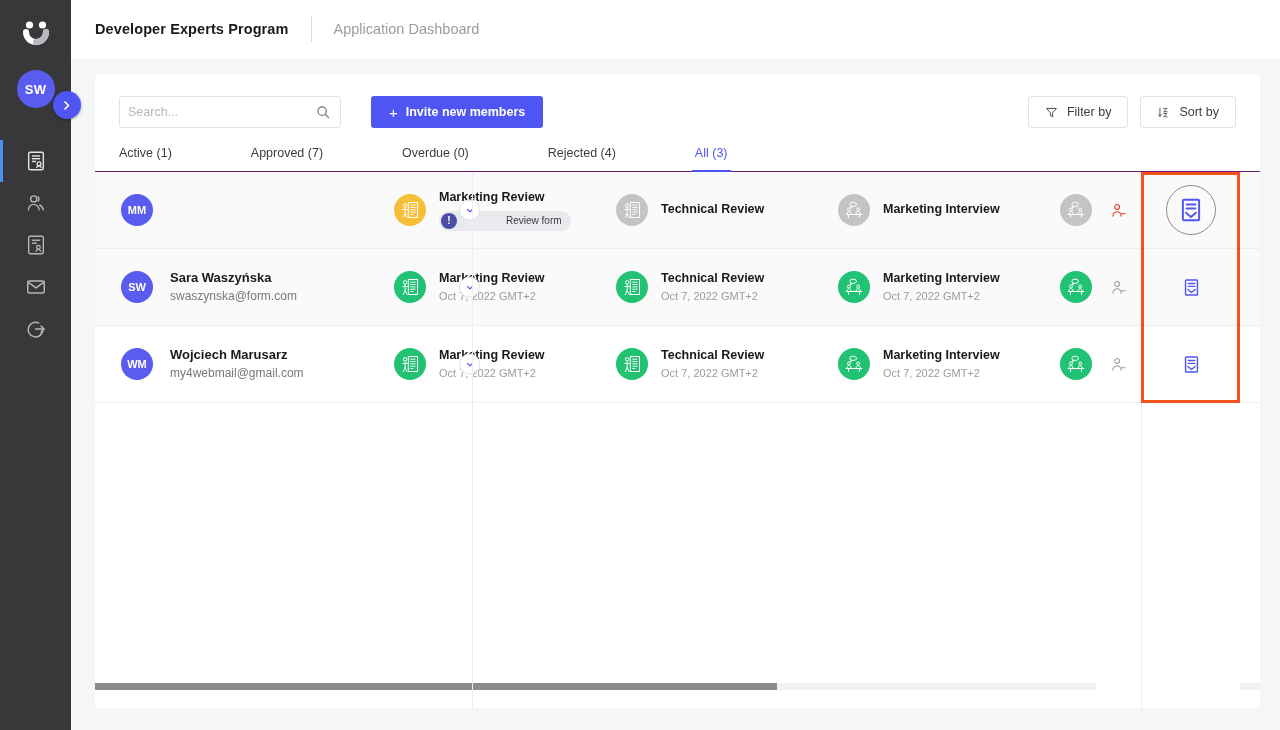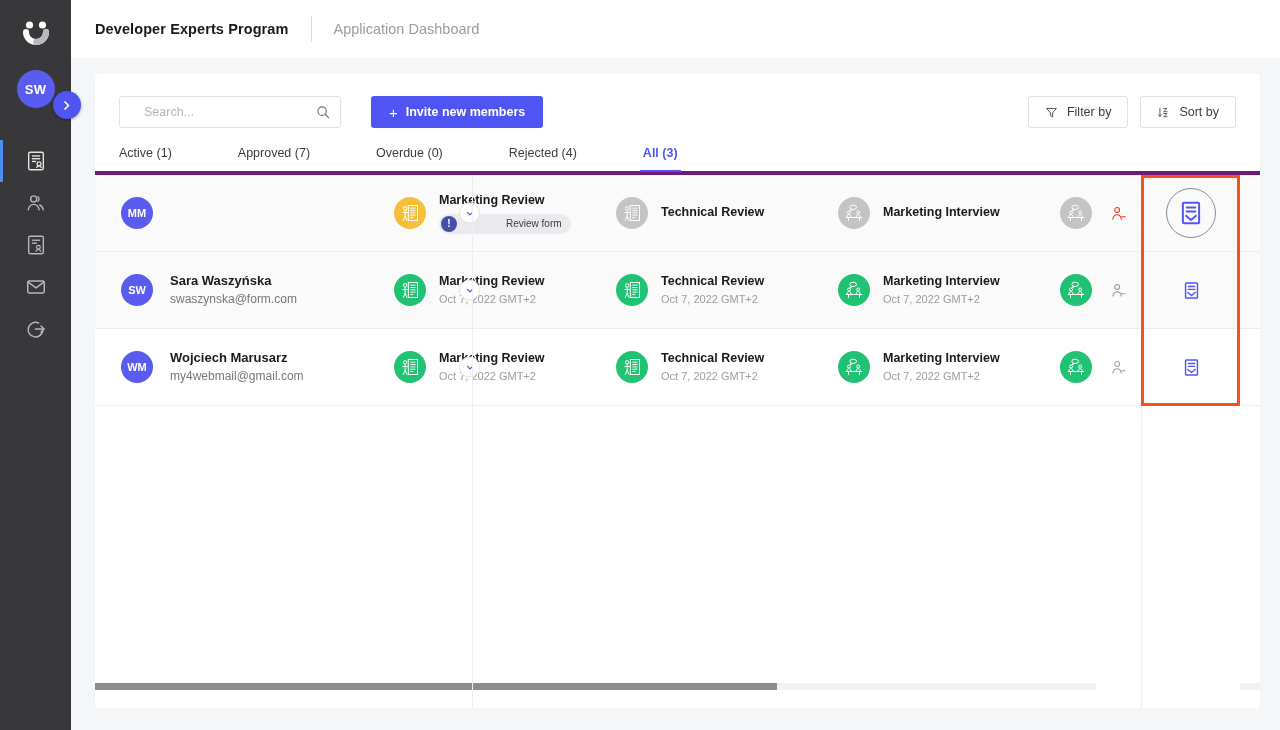--- a/index.html
+++ b/index.html
@@ -64,21 +64,21 @@
   .content-wrap { flex: 1; padding: 16px 24px 0 24px; overflow: hidden; }
   .card {
     background: #fff; border-radius: 3px; height: 100%;
     box-shadow: 0 1px 2px rgba(0,0,0,.06);
     display: flex; flex-direction: column; position: relative;
   }
 
   .toolbar { display: flex; align-items: center; padding: 22px 24px 0 24px; }
   .search-box {
     width: 222px; height: 32px; border: 1px solid #e1e2e6; border-radius: 3px;
-    display: flex; align-items: center; padding: 0 10px 0 24px; background: #fff;
+    display: flex; align-items: center; padding: 0 10px 0 8px; background: #fff;
   }
   .search-box input {
     border: none; outline: none; flex: 1; font-size: 12.5px;
     font-family: "Liberation Sans", sans-serif; color: #333;
   }
   .search-box input::placeholder { color: #b6b7bc; }
   .invite-btn {
     margin-left: 30px; height: 32px; background: #4f55f2; color: #fff;
     border: none; border-radius: 3px; padding: 0 18px;
     font-size: 12.5px; font-weight: bold; font-family: "Liberation Sans", sans-serif;
@@ -88,27 +88,27 @@
   .toolbar-right { margin-left: auto; display: flex; gap: 12px; }
   .ghost-btn {
     height: 32px; border: 1px solid #e1e2e6; border-radius: 3px; background: #fff;
     padding: 0 16px; font-size: 12.5px; color: #3c3c40;
     font-family: "Liberation Sans", sans-serif;
     display: flex; align-items: center; gap: 9px; cursor: pointer;
   }
 
   .tabs {
     display: flex; padding: 0 24px; margin-top: 18px;
-    border-bottom: 4px solid #701a75; position: relative;
+    border-bottom: 1px solid #701a75; position: relative; gap: 13px;
   }
   .tab {
     font-size: 12.5px; color: #3c3c40; padding: 0 0 11px 0;
     margin-right: 66px; cursor: pointer; position: relative; white-space: nowrap;
   }
-  .tab:last-child { margin-right: 14px; font-weight: bold; }
+  .tab:last-child { margin-right: 14px; }
   .tab.active { color: #4f55f2; }
   .tab.active::after {
     content: ""; position: absolute; left: -3px; right: -3px; bottom: -1px;
     height: 2px; background: #4f55f2;
   }
 
   
   .table-area { position: relative; flex: 1; overflow: hidden; }
   .rows { position: relative; }
   .row {

